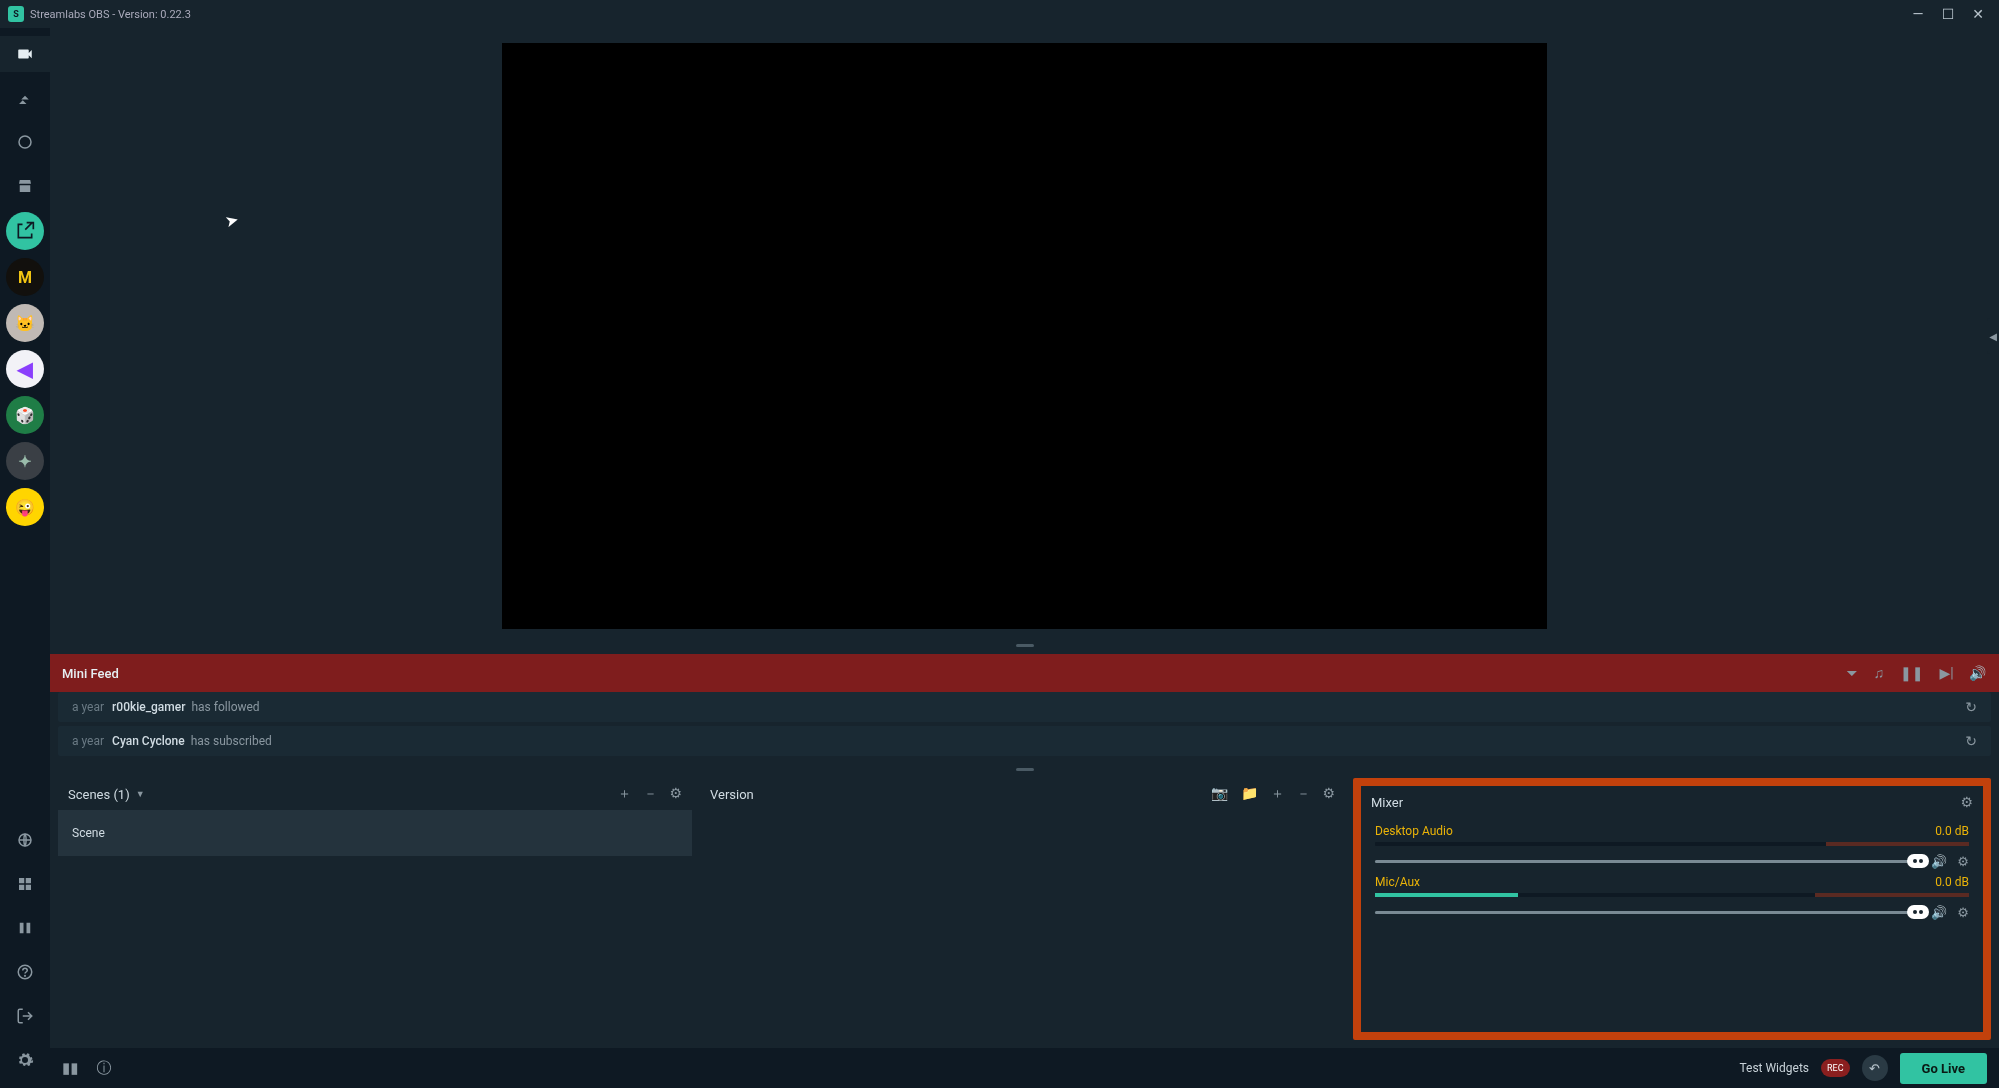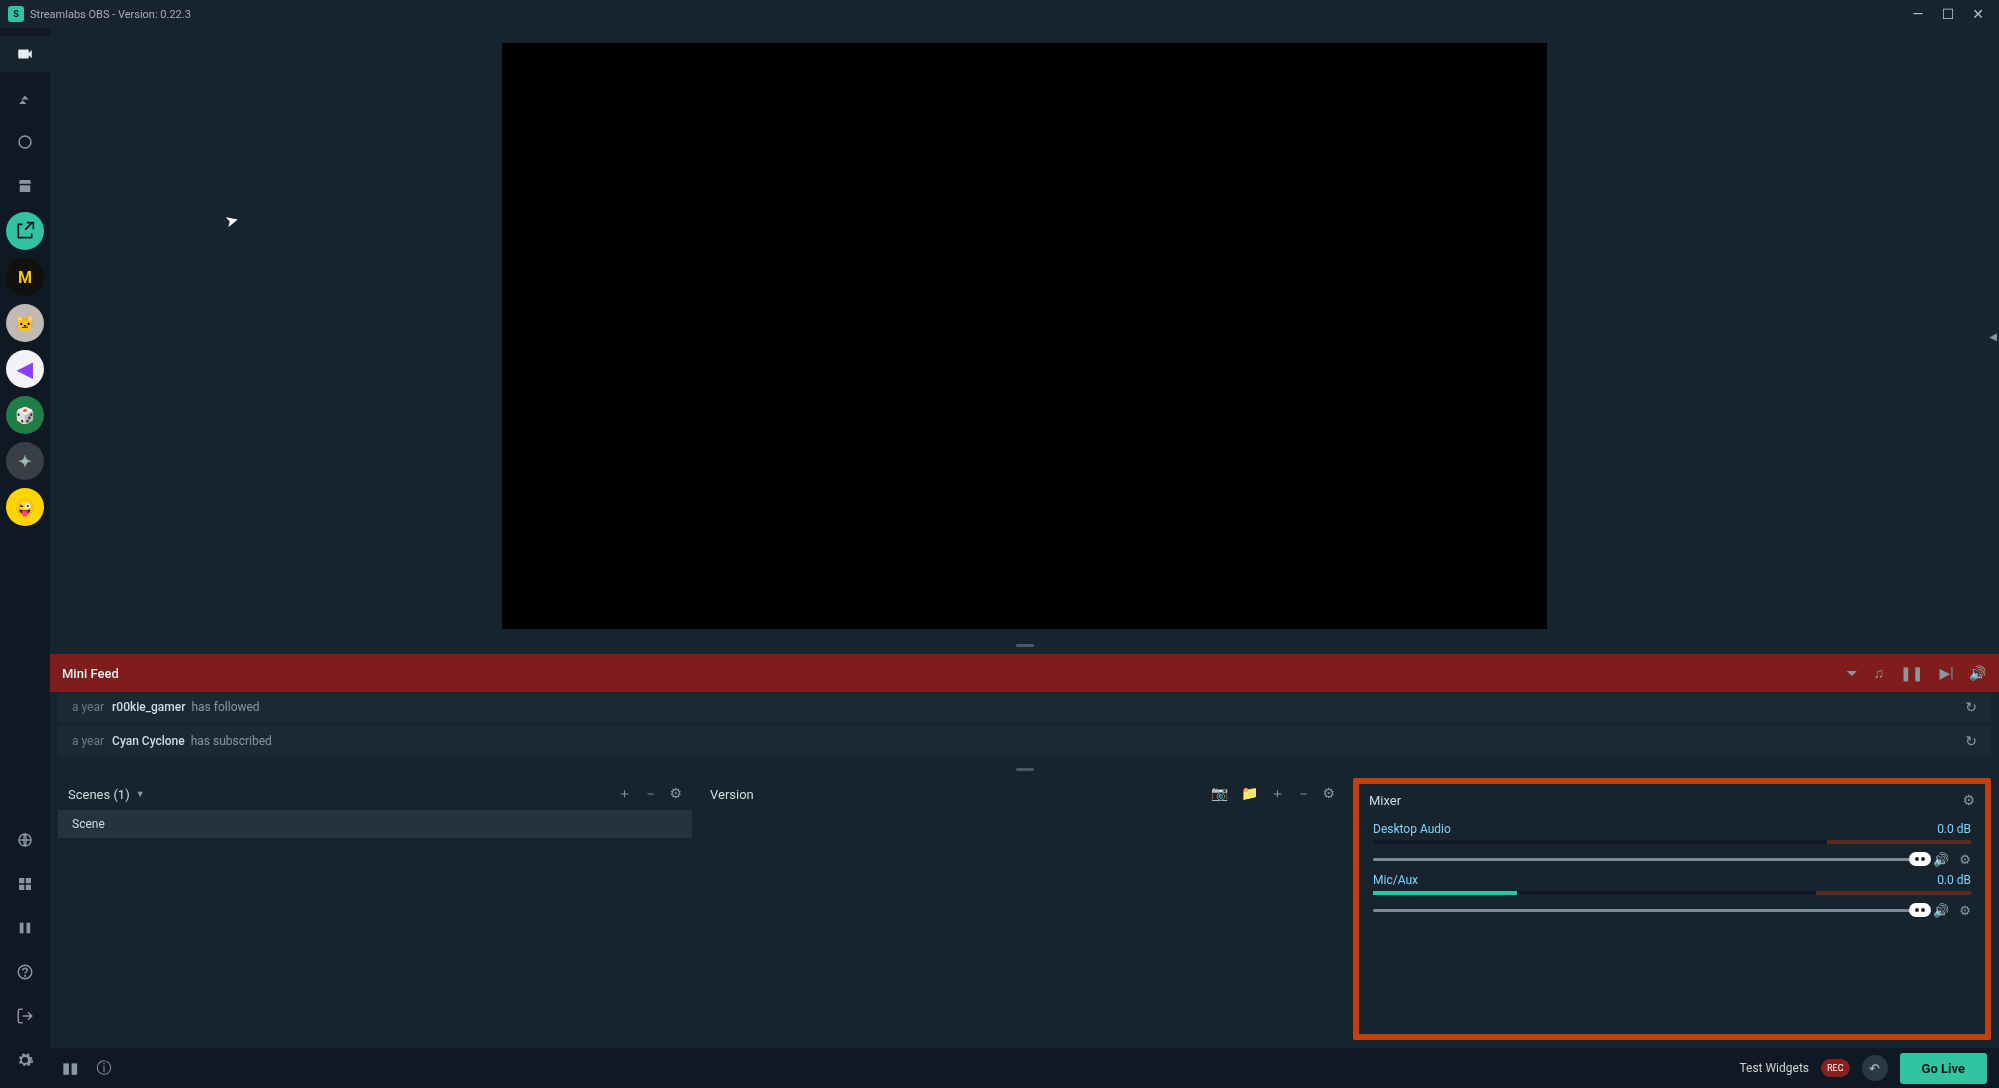--- a/index.html
+++ b/index.html
@@ -41,32 +41,32 @@
 .feed-item { background:#1a2a34; margin-bottom:4px; height:30px; display:flex; align-items:center; padding:0 14px; font-size:12px; border-radius:2px;}
 .feed-item .time{ color:#6a7a84; margin-right:8px;}
 .feed-item .user{ color:#d0dbe2; font-weight:500; margin-right:6px;}
 .feed-item .action{ color:#8a97a0;}
 .feed-item .replay{ margin-left:auto; color:#8a97a0; cursor:pointer; font-size:14px;}
 
 .lower { flex:1; display:flex; gap:8px; padding:0 8px 8px 8px;text-align:center;}
 .panel { background:#17242d; display:flex; flex-direction:column;}
 .scenes-panel { width: 634px; }
 .sources-panel { flex: 1; }
-.mixer-panel { width: 638px; border:6px solid #c2410c; border-radius:2px; padding-bottom:8px; }
+.mixer-panel { width: 638px; border:8px solid #c2410c; border-radius:2px; padding-bottom:8px; }
 
 .panel-head { height:32px; display:flex; align-items:center; padding:0 10px; font-size:13px; color:#d0dbe2;}
 .panel-head .head-icons{ margin-left:auto; display:flex; gap:12px; color:#8a97a0;}
 .panel-head .head-icons span{cursor:pointer; font-size:14px;}
 .scene-dd { display:flex; align-items:center; gap:6px; cursor:pointer;}
 .scene-dd .chev{font-size:9px; color:#8a97a0;}
 
-.scene-item { height:28px; display:flex; align-items:center; padding:0 14px; background:#24333d; font-size:12px; color:#d0dbe2;}
+.scene-item { height:46px; display:flex; align-items:center; padding:0 14px; background:#24333d; font-size:12px; color:#d0dbe2;}
 
 .mixer-ch { padding: 6px 14px 0 14px;}
-.ch-row1 { display:flex; justify-content:space-between; font-size:12px; color:#7dd3fc;}
+.ch-row1 { display:flex; justify-content:space-between; font-size:12px; color:#eab308;}
 .meter { margin-top:4px; height:4px; background:#0e1923; position:relative; border-radius:1px;}
 .meter .green{position:absolute;left:0;top:0;bottom:0;background:#31c3a2;}
 .meter .red{position:absolute;right:0;top:0;bottom:0;background:#5a2a22;}
 .slider-row{ display:flex; align-items:center; gap:10px; margin-top:8px;}
 .slider-track{ flex:1; height:3px; background:#3a4a54; position:relative; border-radius:2px;}
 .slider-fill{ position:absolute; left:0; top:0; bottom:0; width:100%; background:#7a8a94; border-radius:2px;}
 .slider-knob{ position:absolute; right:-8px; top:-6px; width:22px; height:14px; background:#fff; border-radius:8px; display:flex;align-items:center;justify-content:center;}
 .slider-knob::before,.slider-knob::after{content:"";width:4px;height:4px;background:#17242d;border-radius:50%;margin:0 1px;}
 .ch-icons{ display:flex; gap:10px; color:#8a97a0;}
 .ch-icons span{cursor:pointer;font-size:13px;}

